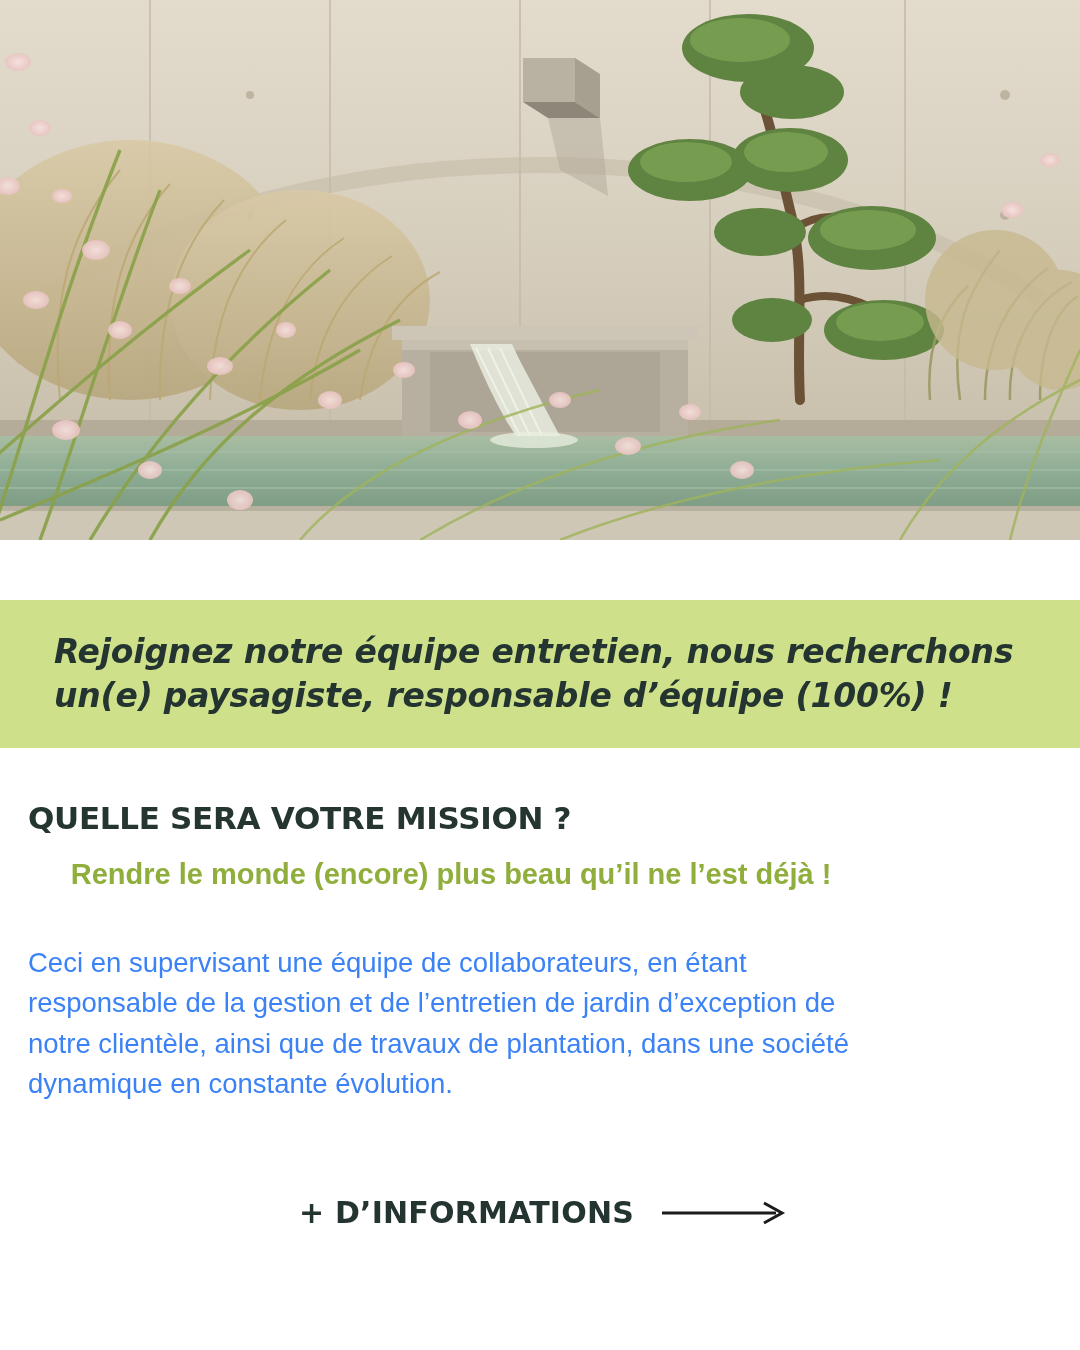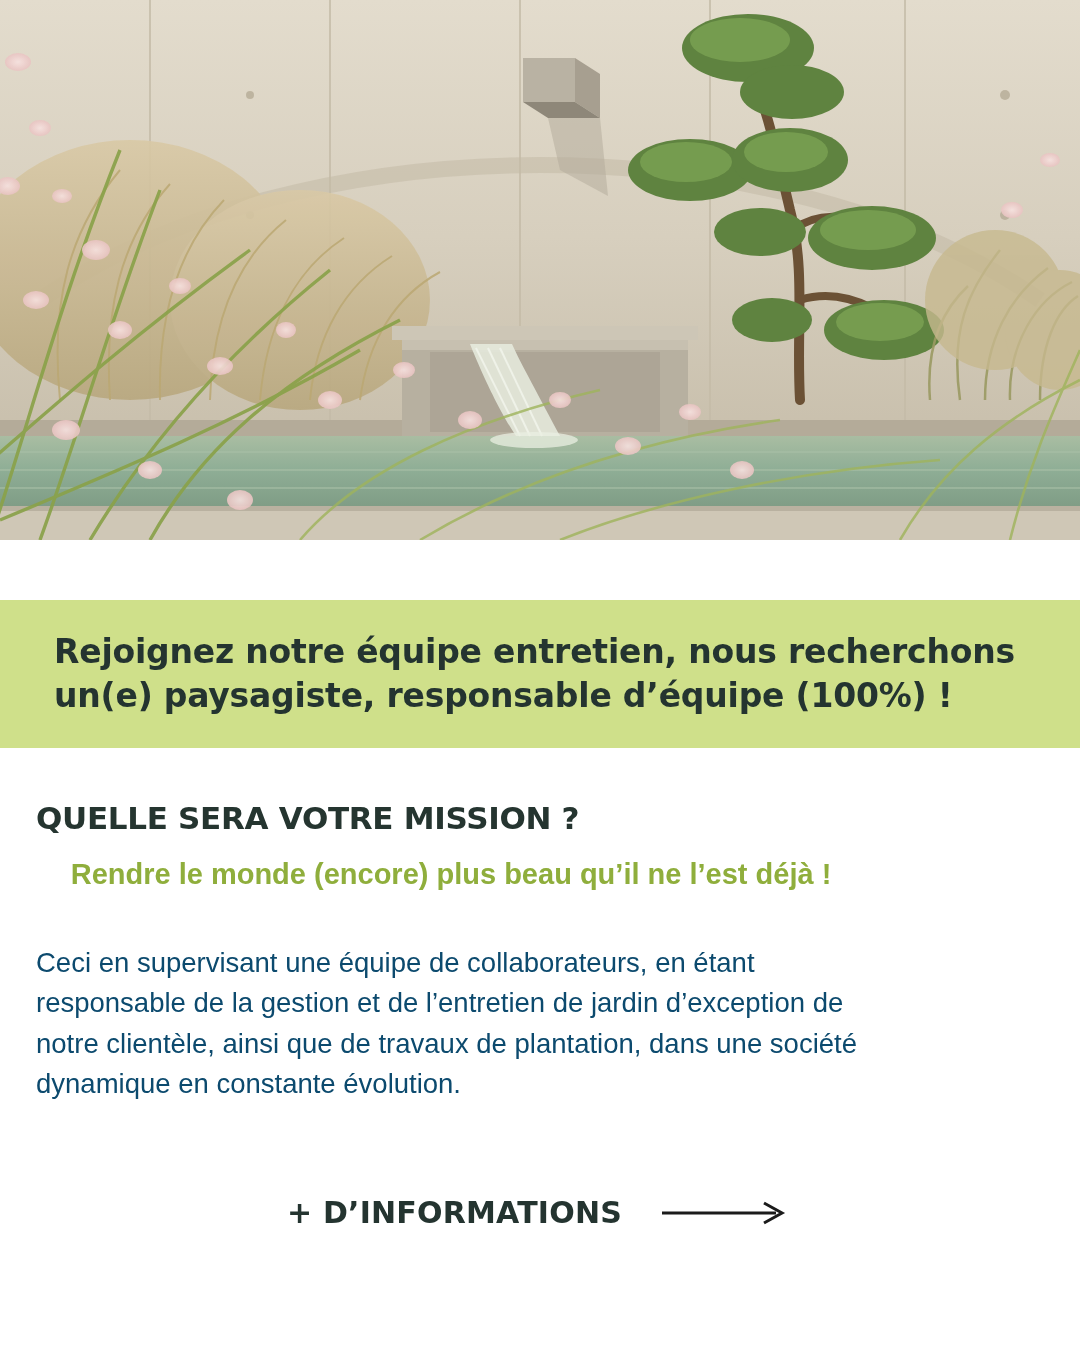--- a/index.html
+++ b/index.html
@@ -50,29 +50,30 @@
   }
   .banner-text {
     margin: 0;
     padding: 0 44px 0 54px;
     font-family: "DejaVu Sans", sans-serif;
     font-weight: bold;
     font-size: 33px;
     line-height: 1.33;
     letter-spacing: -0.2px;
     color: #243430;
+    font-style: italic;
   }
 
   
   .content {
     position: absolute;
     top: 800px;
     left: 0;
     width: 902px;
-    padding: 0 36px;
+    padding: 0 28px;
     box-sizing: border-box;
   }
   .mission-title {
     margin: 0;
     font-family: "DejaVu Sans", sans-serif;
     font-weight: bold;
     font-size: 31px;
     letter-spacing: -0.3px;
     color: #253530;
   }
@@ -83,37 +84,36 @@
     font-size: 29px;
     color: #8fae3c;
     text-align: center;
   }
   .mission-body {
     margin: 52px 0 0 0;
     font-family: "Liberation Sans", sans-serif;
     font-weight: normal;
     font-size: 27.5px;
     line-height: 1.47;
-    color: #0c4a6e;
+    color: #3b82f6;
     max-width: 960px;
   }
 
   
   .cta {
     position: absolute;
     top: 1195px;
     left: 0;
     width: 860px;
     display: flex;
     align-items: center;
     justify-content: flex-end;
     padding-right: 70px;
     box-sizing: border-box;
     cursor: pointer;
-    gap: 12px;
   }
   .cta-label {
     font-family: "DejaVu Sans", sans-serif;
     font-weight: bold;
     font-size: 30px;
     letter-spacing: 0.2px;
     color: #243430;
   }
   .cta-arrow {
     margin-left: 26px;

